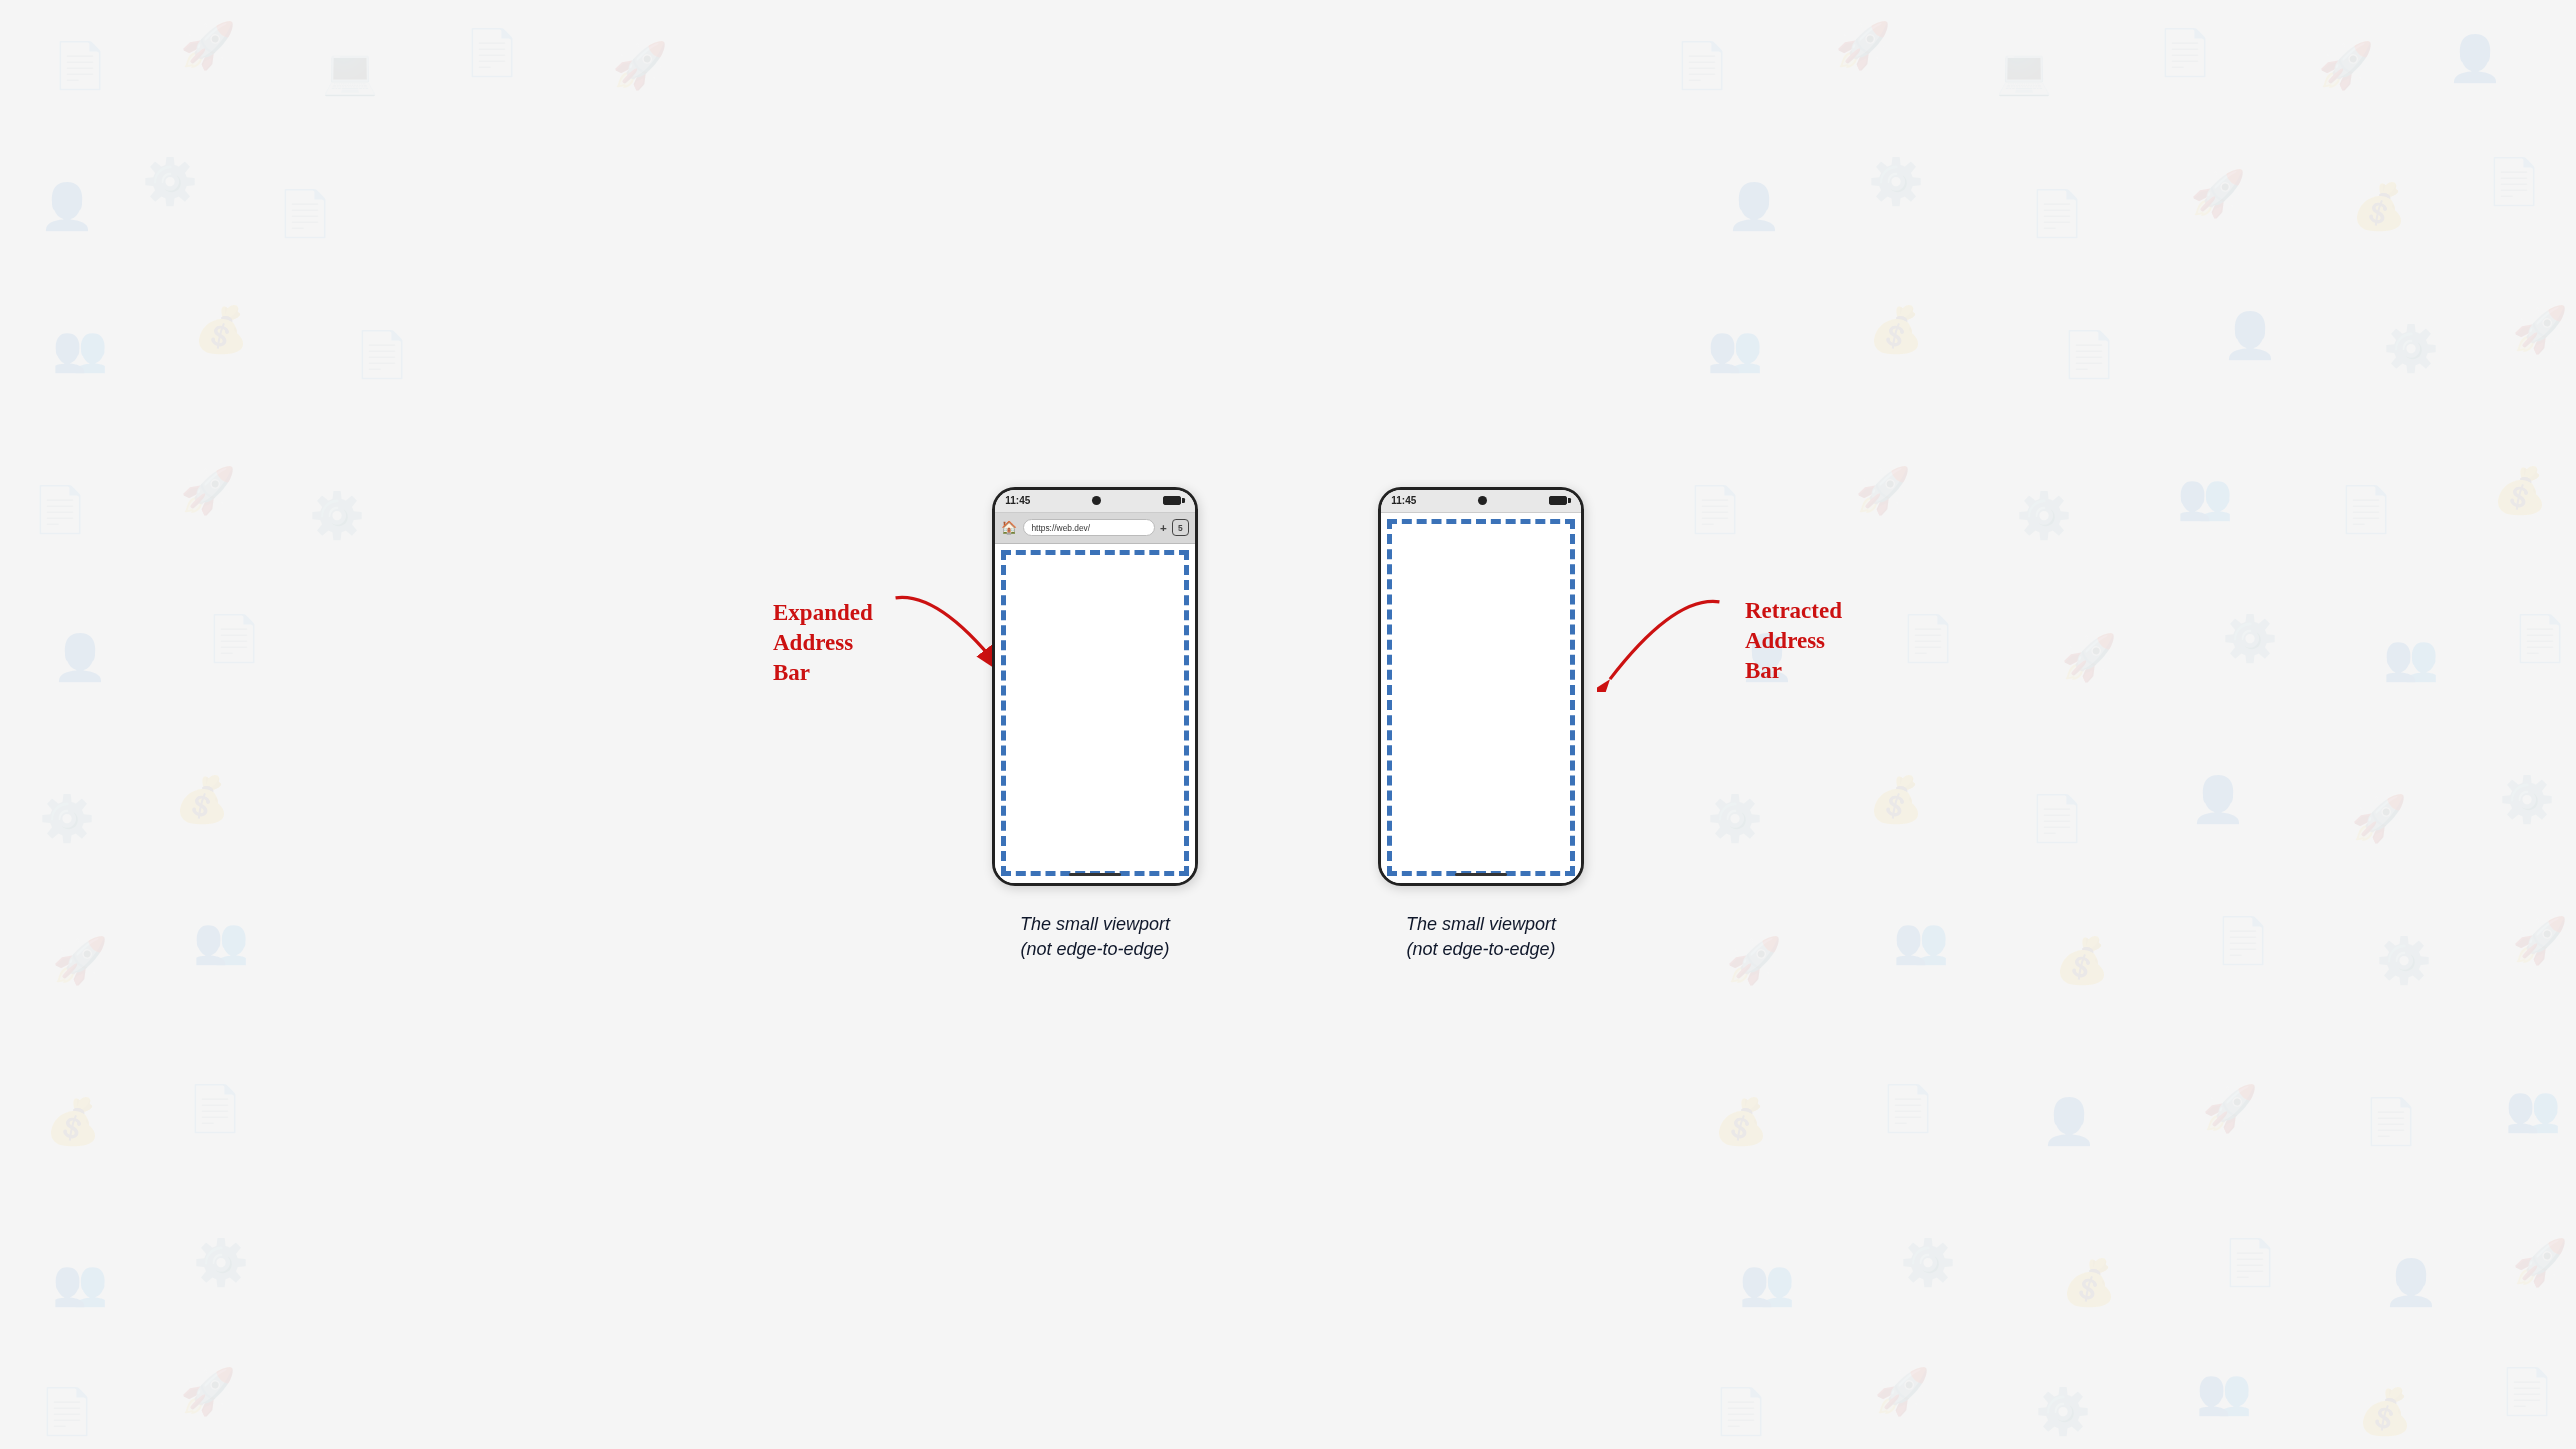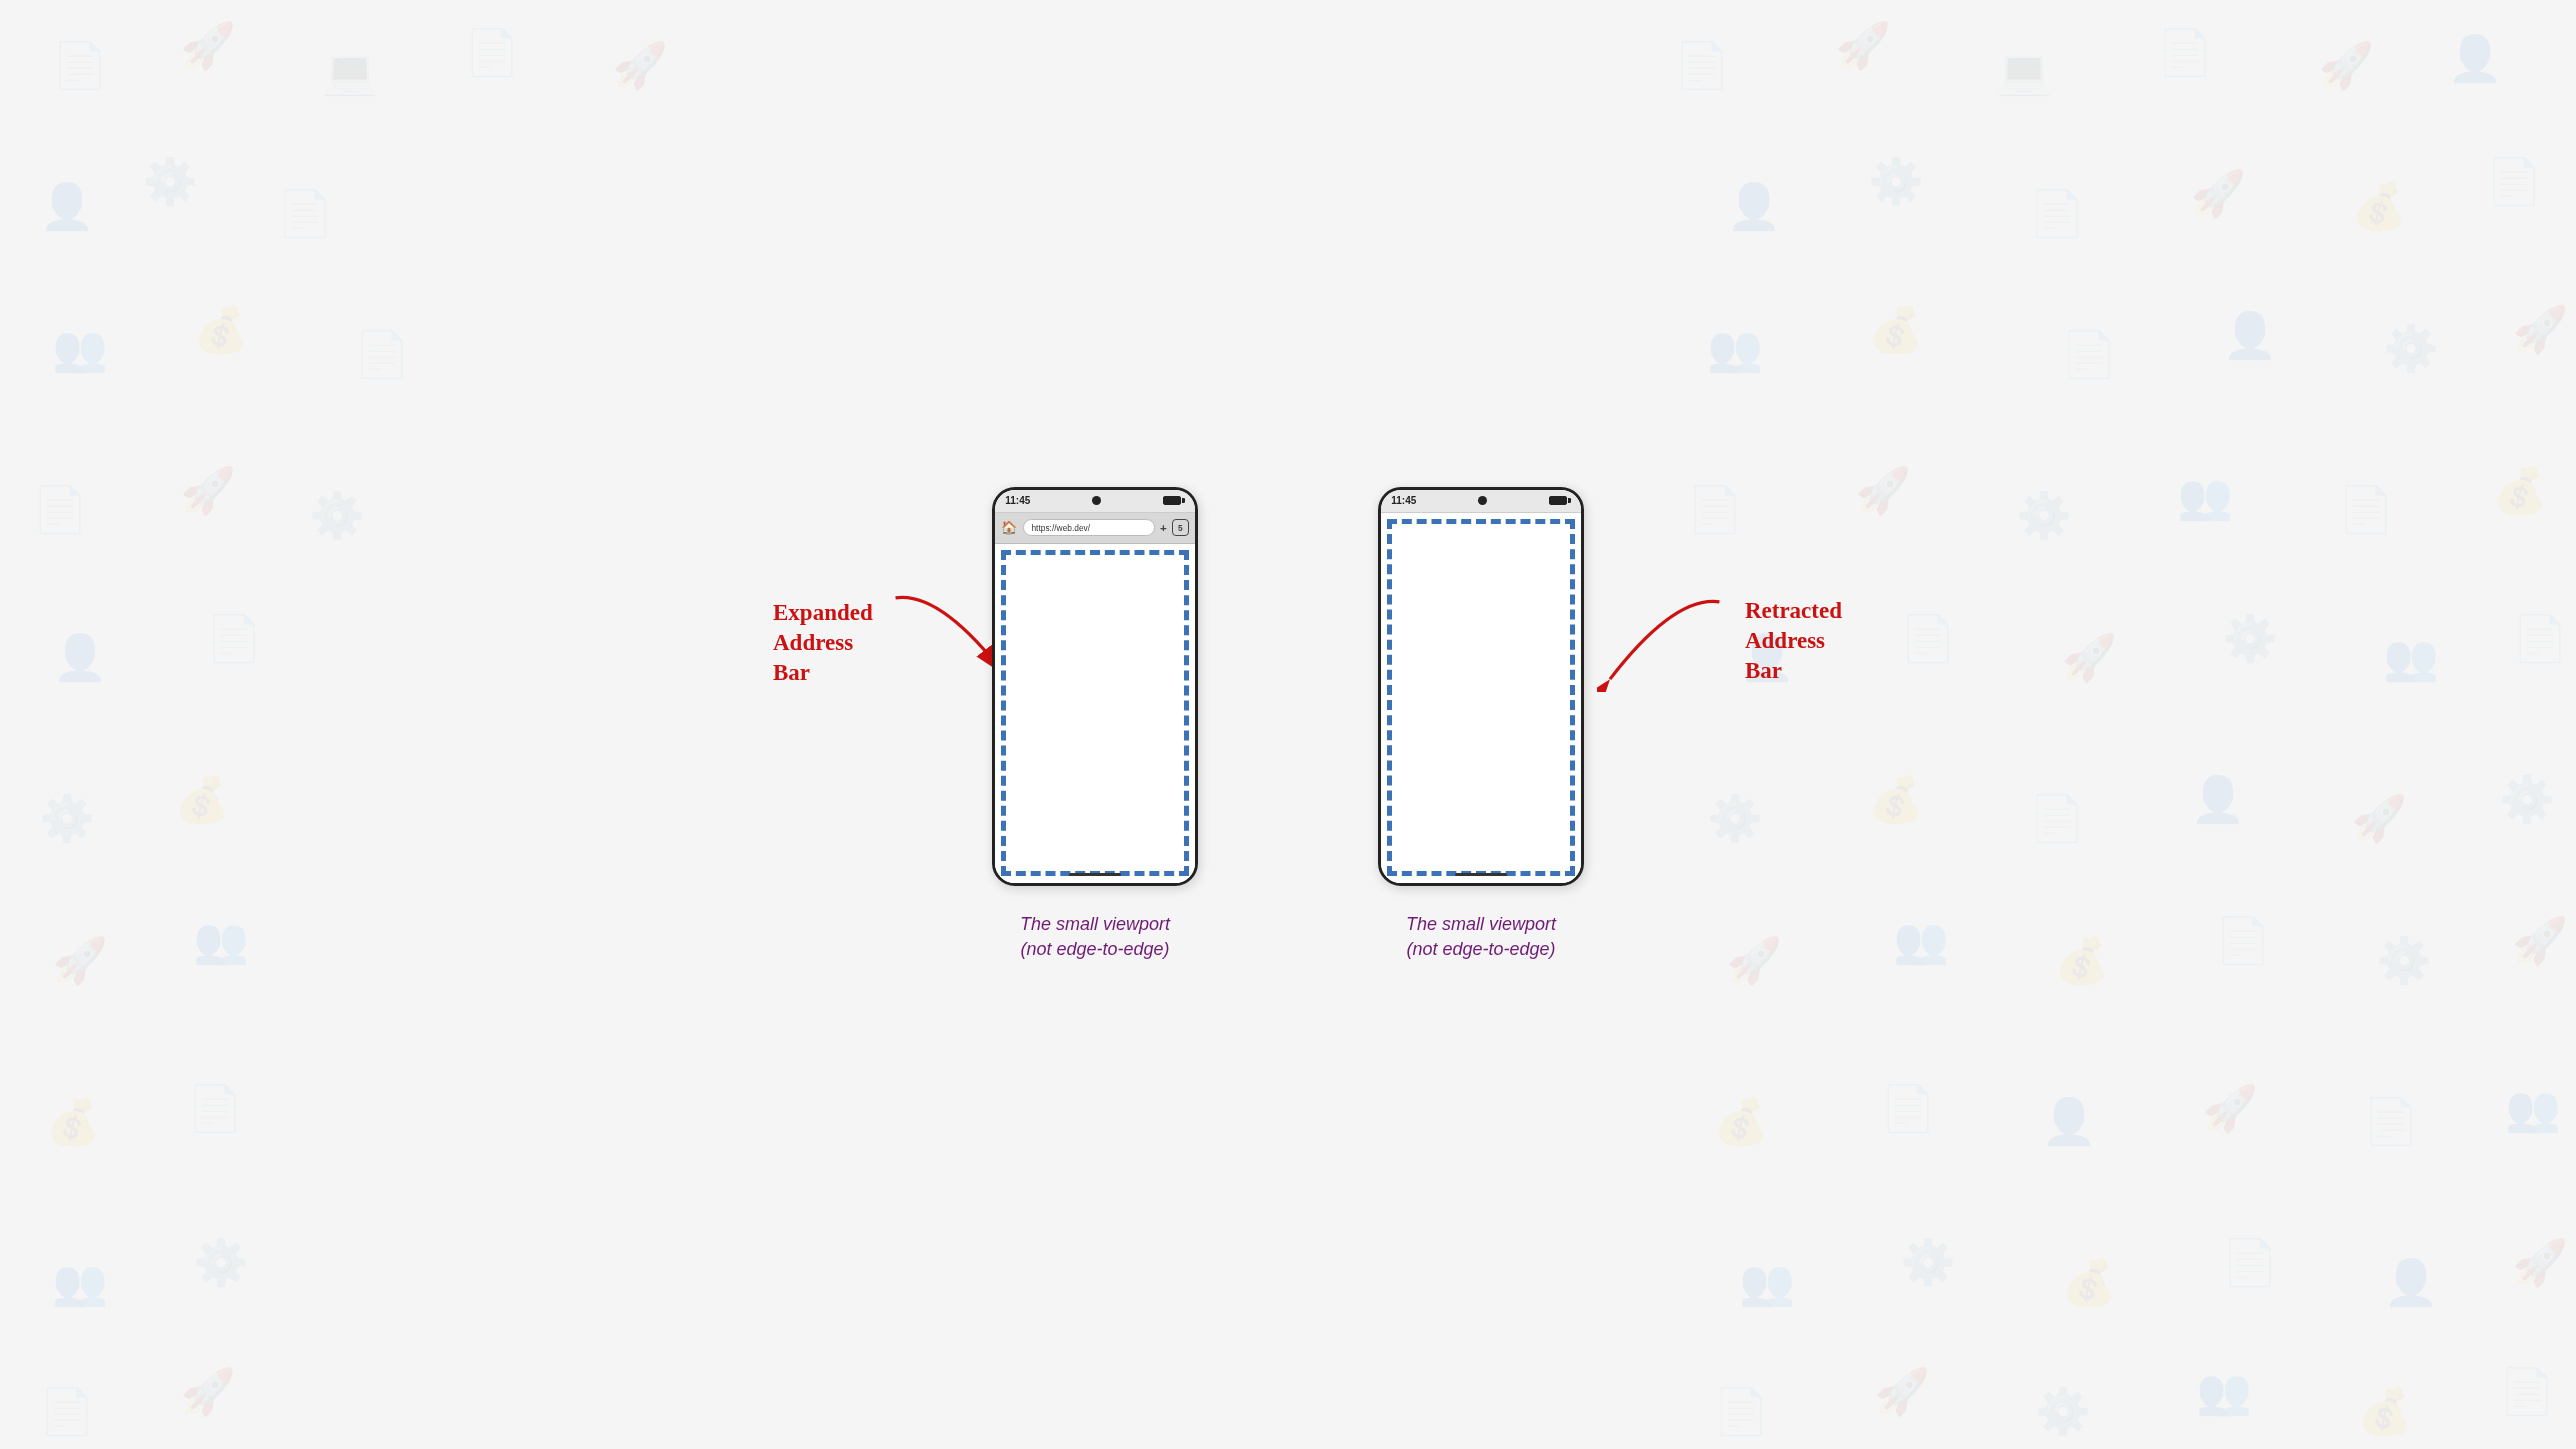--- a/index.html
+++ b/index.html
@@ -162,21 +162,21 @@
       width: 52px;
       height: 3.2px;
       background: #333;
       border-radius: 1.9px;
     }
 
     
     .caption {
       font-style: italic;
       font-size: 18px;
-      color: #701a75;
+      color: #0f172a;
       text-align: center;
       line-height: 1.4;
     }
 
     
     .annotation-expanded {
       position: absolute;
       left: -219px;
       top: 111px;
     }

